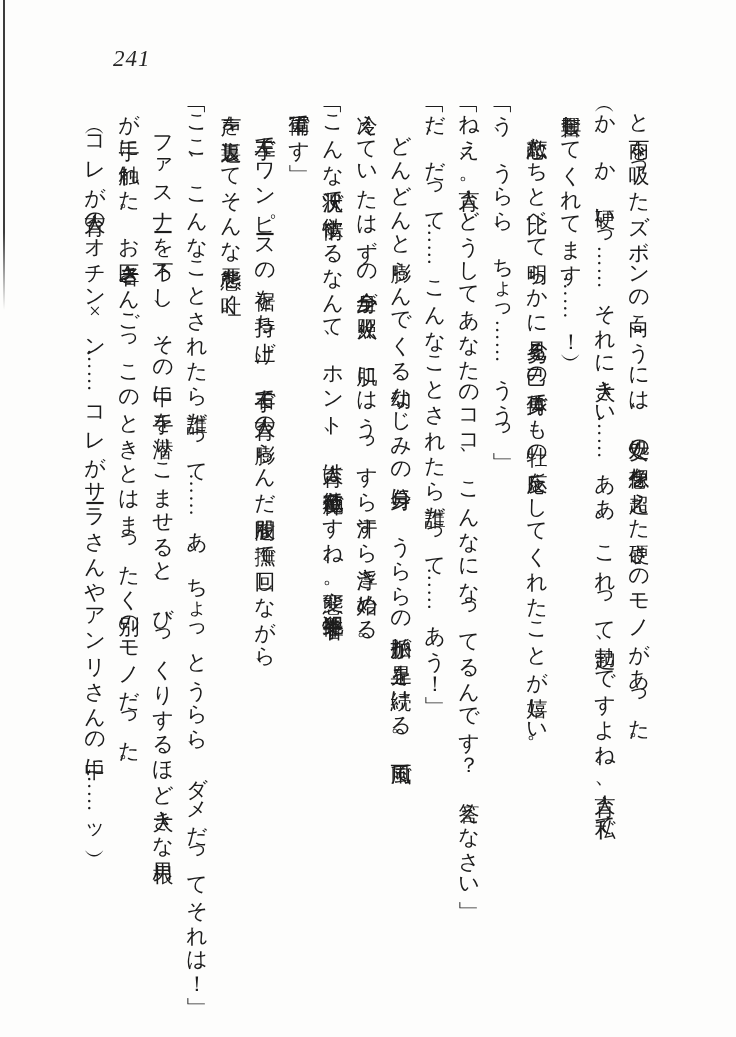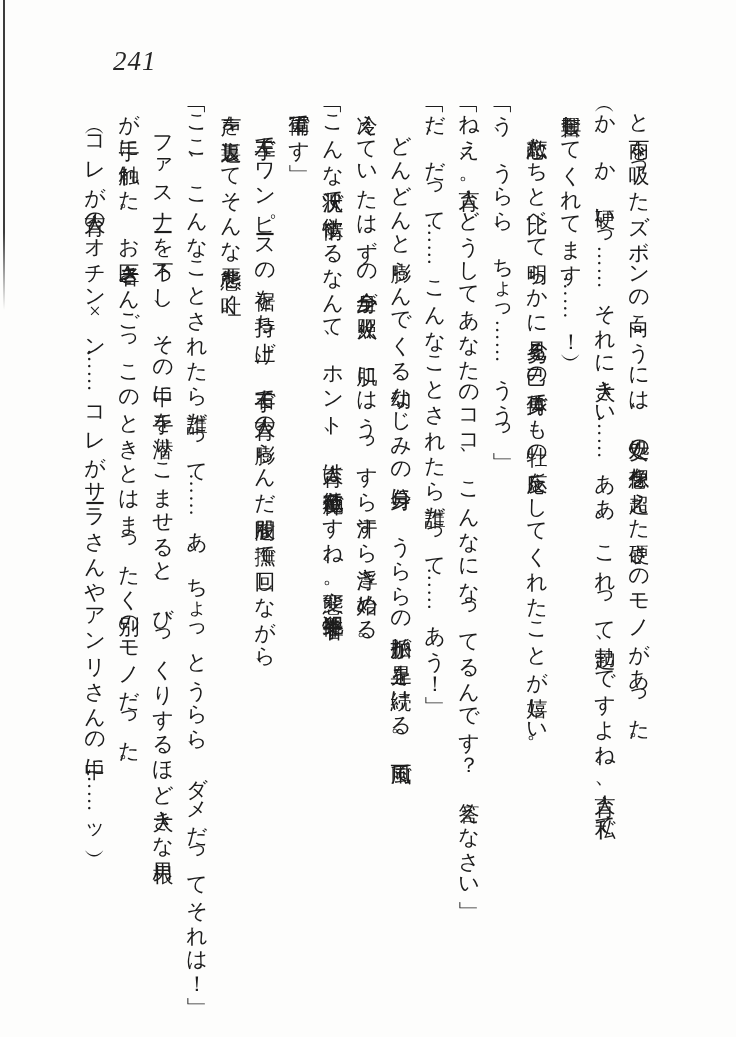--- a/index.html
+++ b/index.html
@@ -24,21 +24,21 @@
     top: 0;
     width: 2px;
     height: 310px;
     background: linear-gradient(to bottom, #1a1a1a 0%, #1a1a1a 75%, rgba(26,26,26,0) 100%);
     opacity: 0.85;
   }
   .page-number {
     position: absolute;
     left: 113px;
     top: 46px;
-    font-size: 27px;
+    font-size: 23px;
     font-style: italic;
     letter-spacing: 1px;
     color: #262626;
     text-align: right;
   }
   
   .text-area {
     position: absolute;
     top: 99px;
     right: 80px;

